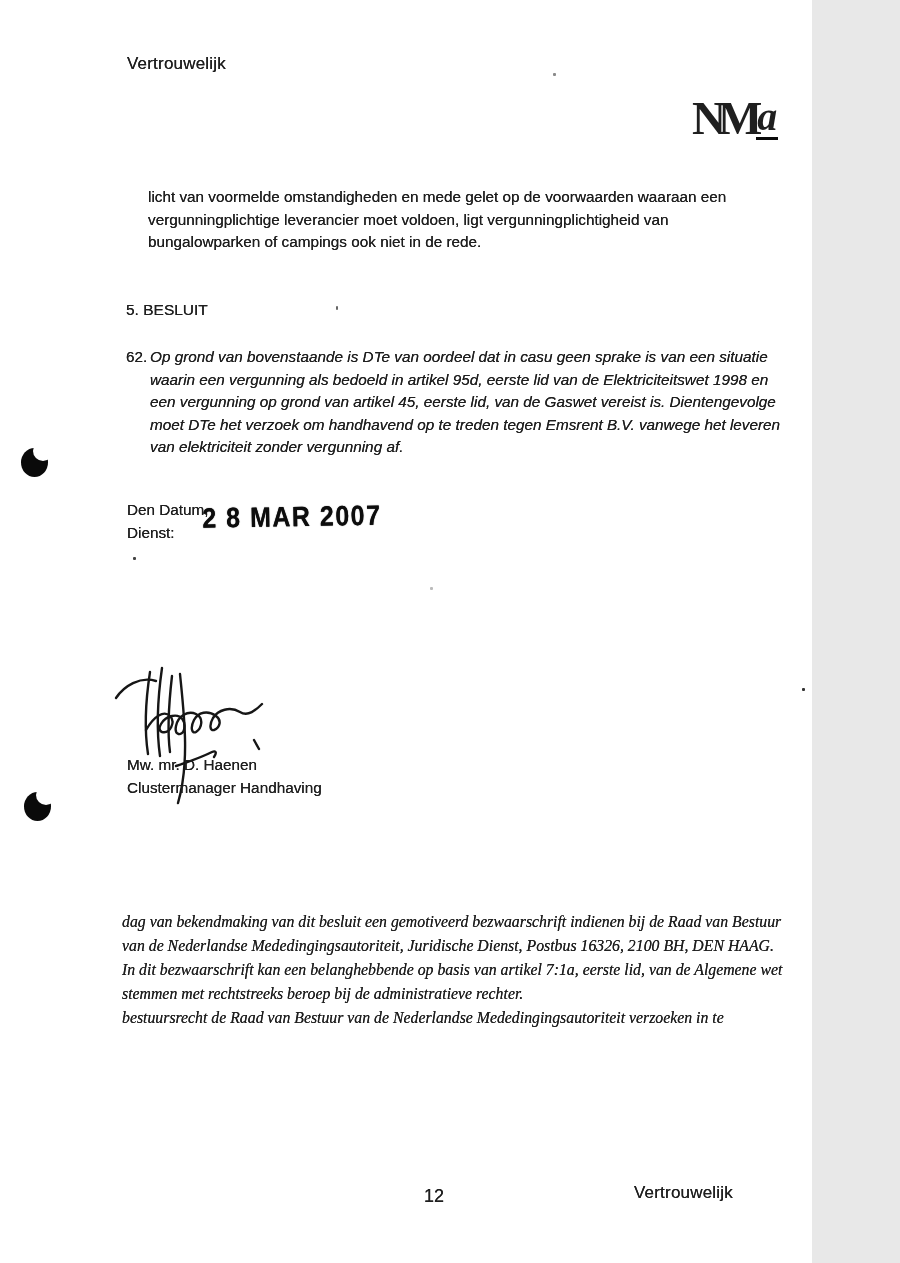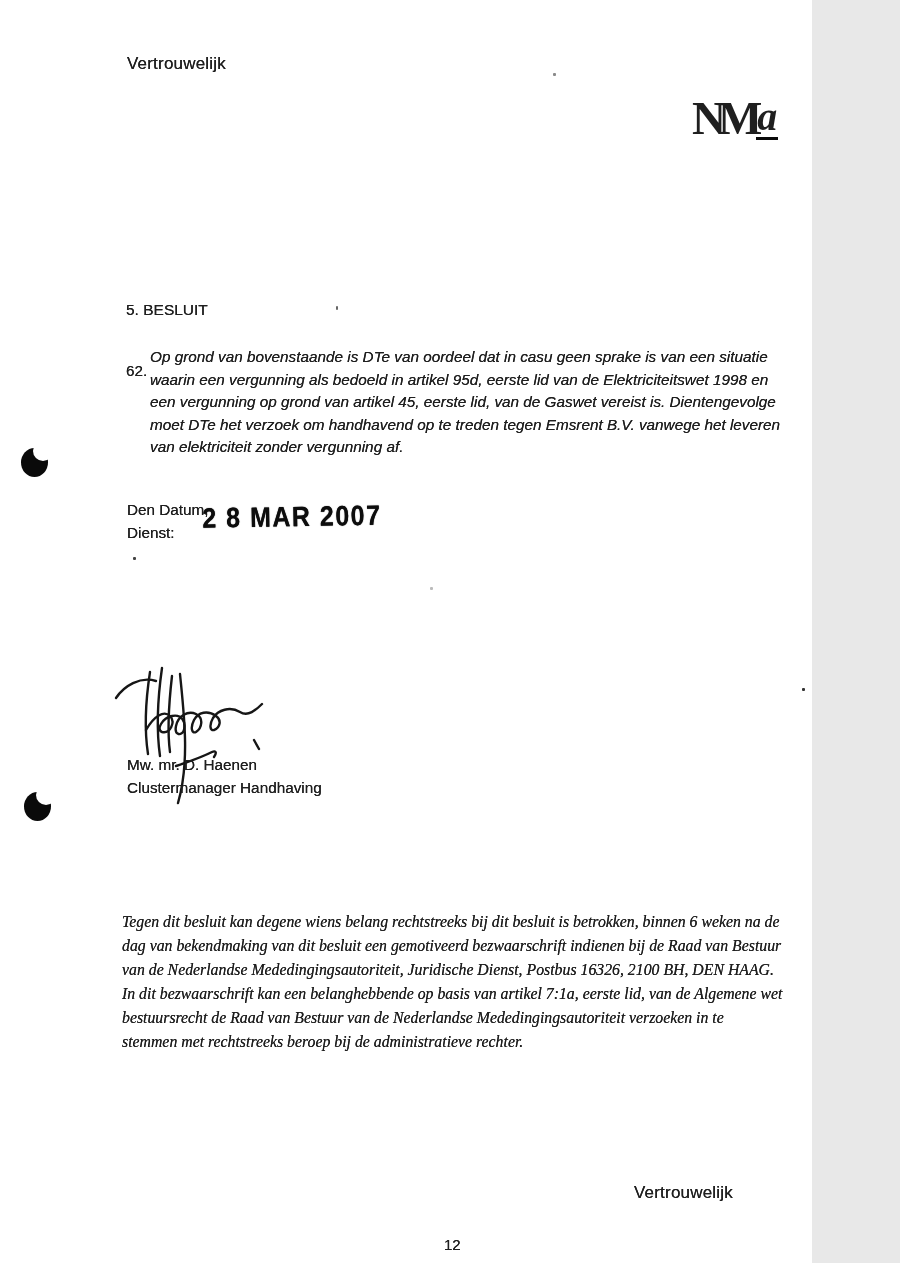--- a/index.html
+++ b/index.html
@@ -12,21 +12,21 @@
     font-family:"Liberation Sans", sans-serif;
     color:#1f1f1f;
   }
   .t { text-shadow:0 0 .5px currentColor; }
   .abs { position:absolute; }
 
   
   .classification { font-size:17px; letter-spacing:.2px; }
   #header-class { left:127px; top:54px; }
   #footer-class { left:634px; top:1183px; }
-  #footer-page  { left:424px; top:1236px; font-size:15px;margin-left:20px; }
+  #footer-page  { left:424px; top:1186px; font-size:18px; }
 
   
   #logo { left:648px; top:95px; white-space:nowrap;margin-left:44px; }
   #logo .nm {
     font-family:"Liberation Serif", serif;
     font-weight:900; font-size:47px; line-height:1;
     letter-spacing:-8px;
   }
   #logo .a {
     display:inline-block;
@@ -35,21 +35,21 @@
     margin-left:2px;
     border-bottom:3px solid #0a0a0a;
     padding:0 1px 0 1px;
     transform:translateY(-4px);
   }
 
   
   .bodyline { font-size:15.3px; line-height:22.5px; white-space:nowrap; }
   .intro { left:148px; top:186px; }
   #section-heading { left:126px; top:301px; font-weight:400; font-size:15.5px; }
-  #para62-number { left:126px; top:346px;margin-top:14px; }
+  #para62-number { left:126px; top:346px; }
   .para62-lines { left:150px; top:346px;font-style:italic; }
   .board { left:127px; top:614px; }
   .board .bodyline { line-height:23.5px; }
   #place-block { left:127px; top:499px; }
   #place-block .bodyline { line-height:22.5px; }
   #signer-name  { left:127px; top:754px; }
   #signer-title { left:127px; top:777px; }
 
   
   #stamp {
@@ -100,20 +100,25 @@
 <body>
 
 <div class="page">
 
   <div class="abs classification t" id="header-class">Vertrouwelijk</div>
 
   <div class="abs" id="logo">
     <span class="nm">NM</span><span class="a">a</span>
   </div>
 
+  <div class="abs intro">
+    <div class="bodyline t">licht van voormelde omstandigheden en mede gelet op de voorwaarden waaraan een</div>
+    <div class="bodyline t">vergunningplichtige leverancier moet voldoen, ligt vergunningplichtigheid van</div>
+    <div class="bodyline t">bungalowparken of campings ook niet in de rede.</div>
+  </div>
 
   <div class="abs t" id="section-heading">5. BESLUIT</div>
 
   <div class="abs bodyline t" id="para62-number">62.</div>
   <div class="abs para62-lines">
     <div class="bodyline t">Op grond van bovenstaande is DTe van oordeel dat in casu geen sprake is van een situatie</div>
     <div class="bodyline t">waarin een vergunning als bedoeld in artikel 95d, eerste lid van de Elektriciteitswet 1998 en</div>
     <div class="bodyline t">een vergunning op grond van artikel 45, eerste lid, van de Gaswet vereist is. Dientengevolge</div>
     <div class="bodyline t">moet DTe het verzoek om handhavend op te treden tegen Emsrent B.V. vanwege het leveren</div>
     <div class="bodyline t">van elektriciteit zonder vergunning af.</div>
@@ -136,26 +141,25 @@
       <path d="M34,64 C42,50 52,44 58,50 C64,56 58,68 50,66 C44,64 50,52 60,50 C70,48 74,56 72,64 C70,70 62,70 64,60 C66,50 76,44 84,48 C92,52 90,62 84,66 C80,68 78,62 82,54 C86,46 96,44 104,50 C110,54 108,62 102,64 C98,65 97,59 101,52 C106,44 118,40 128,46 C136,51 144,44 150,38"></path>
       <path d="M64,100 C76,96 88,92 100,86 C104,84 105,87 102,91"></path>
       <path d="M142,74 l5,9"></path>
     </g>
   </svg>
 
   <div class="abs bodyline t" id="signer-name">Mw. mr. D. Haenen</div>
   <div class="abs bodyline t" id="signer-title">Clustermanager Handhaving</div>
 
   <div class="abs legal">
-    <div class="iline">Tegen dit besluit kan degene wiens belang rechtstreeks bij dit besluit is betrokken, binnen 6 weken na de</div>
     <div class="iline">dag van bekendmaking van dit besluit een gemotiveerd bezwaarschrift indienen bij de Raad van Bestuur</div>
     <div class="iline">van de Nederlandse Mededingingsautoriteit, Juridische Dienst, Postbus 16326, 2100 BH, DEN HAAG.</div>
     <div class="iline">In dit bezwaarschrift kan een belanghebbende op basis van artikel 7:1a, eerste lid, van de Algemene wet</div>
+    <div class="iline">stemmen met rechtstreeks beroep bij de administratieve rechter.</div>
     <div class="iline">bestuursrecht de Raad van Bestuur van de Nederlandse Mededingingsautoriteit verzoeken in te</div>
-    <div class="iline">stemmen met rechtstreeks beroep bij de administratieve rechter.</div>
   </div>
 
   <div class="abs t" id="footer-page">12</div>
   <div class="abs classification t" id="footer-class">Vertrouwelijk</div>
 
   <div class="crescent" id="crescent-1"></div>
   <div class="crescent" id="crescent-2"></div>
   <div class="speck s1"></div>
   <div class="speck s2"></div>
   <div class="speck s3"></div>

